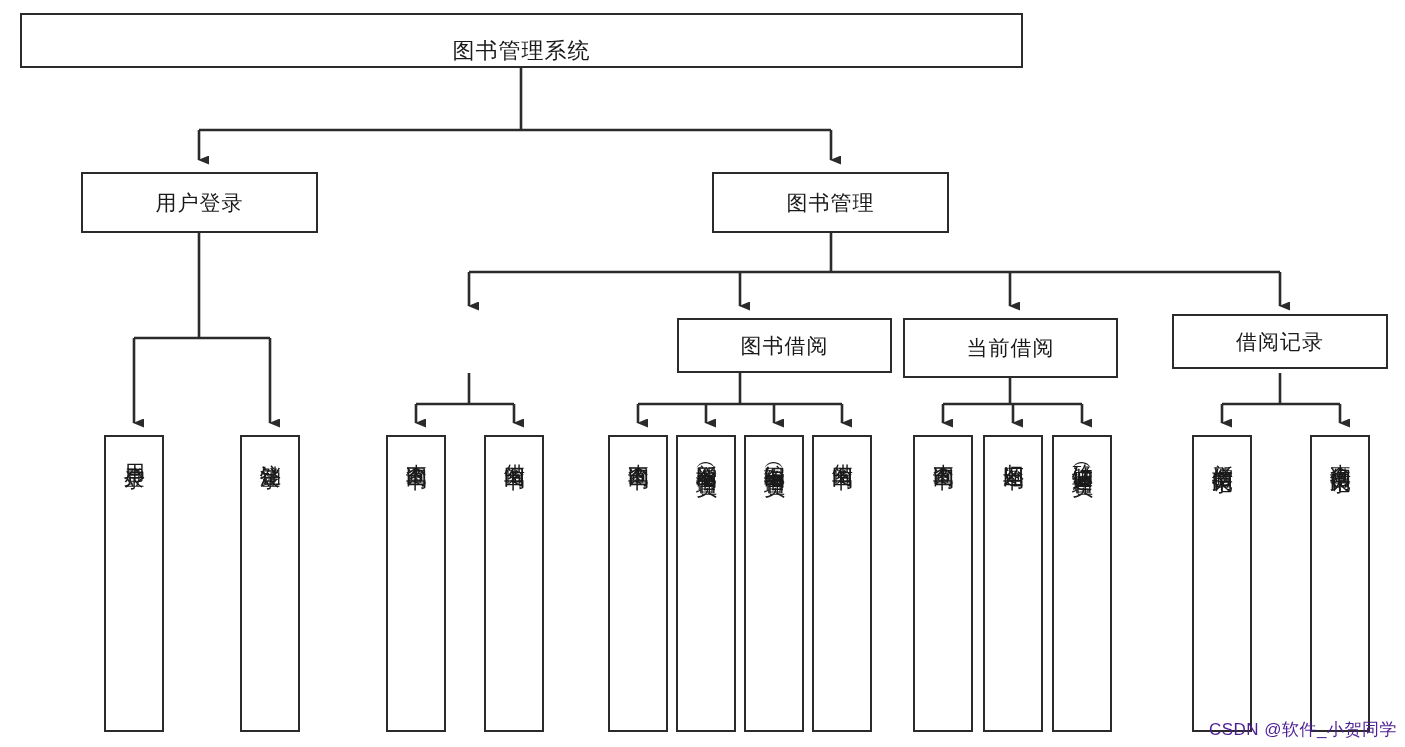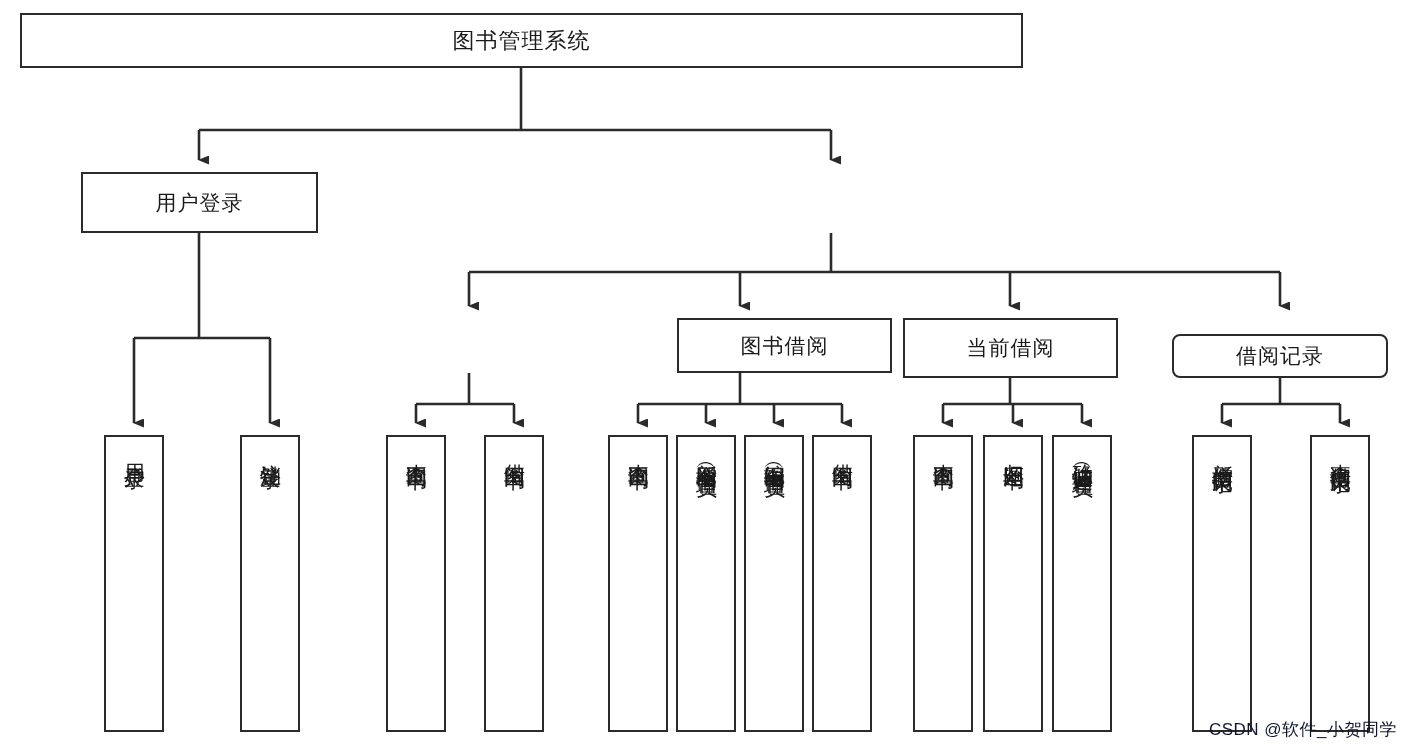--- a/index.html
+++ b/index.html
@@ -54,21 +54,21 @@
     white-space: nowrap;
   }
   .node.root {
     font-size: 22px;
   }
   #watermark {
     position: absolute;
     right: 8px;
     bottom: 6px;
     font-size: 17px;
-    color: #0f172a;
+    color: #4c1d95;
     letter-spacing: 0.5px;
     white-space: nowrap;
   }
 </style>
 </head>
 <body>
 
 <div id="diagram-root">
 
   <svg id="edges-layer" viewBox="0 0 1405 747" width="1405" height="747" xmlns="http://www.w3.org/2000/svg">
@@ -114,35 +114,38 @@
       <path d="M 1013,404 L 1013,423" marker-end="url(#arrowhead)"></path>
       <path d="M 1082,404 L 1082,423" marker-end="url(#arrowhead)"></path>
 
       <path d="M 1280,373 L 1280,404"></path>
       <path d="M 1222,404 L 1340,404"></path>
       <path d="M 1222,404 L 1222,423" marker-end="url(#arrowhead)"></path>
       <path d="M 1340,404 L 1340,423" marker-end="url(#arrowhead)"></path>
     </g>
   </svg>
 
-  <div class="node horiz root" style="left: 20px; top: 13px; width: 1003px; height: 55px;">
+  <div class="node horiz root" style="left: 20px; top: 13px; width: 1003px; height: 55px; align-items: flex-end;">
     <span>图书管理系统</span>
   </div>
 
   <div class="node horiz" style="left: 81px; top: 172px; width: 237px; height: 61px;">
     <span>用户登录</span>
+  </div>
+  <div class="node horiz" style="left: 712px; top: 172px; width: 237px; height: 61px;">
+    <span>图书管理</span>
   </div>
 
   <div class="node horiz" style="left: 633px; top: 318px; width: 215px; height: 55px; margin-left: 44px;">
     <span>图书借阅</span>
   </div>
   <div class="node horiz" style="left: 903px; top: 318px; width: 215px; height: 60px;">
     <span>当前借阅</span>
   </div>
-  <div class="node horiz" style="left: 1172px; top: 334px; width: 216px; height: 44px; border-radius: 8px;">
+  <div class="node horiz" style="left: 1172px; top: 314px; width: 216px; height: 55px;">
     <span>借阅记录</span>
   </div>
 
   <div class="node vert" style="left: 104px; top: 435px; width: 60px; height: 297px;">
     <span class="vtext">用户登录</span>
   </div>
   <div class="node vert" style="left: 240px; top: 435px; width: 60px; height: 297px;">
     <span class="vtext">注销登录</span>
   </div>
   <div class="node vert" style="left: 386px; top: 435px; width: 60px; height: 297px;">

